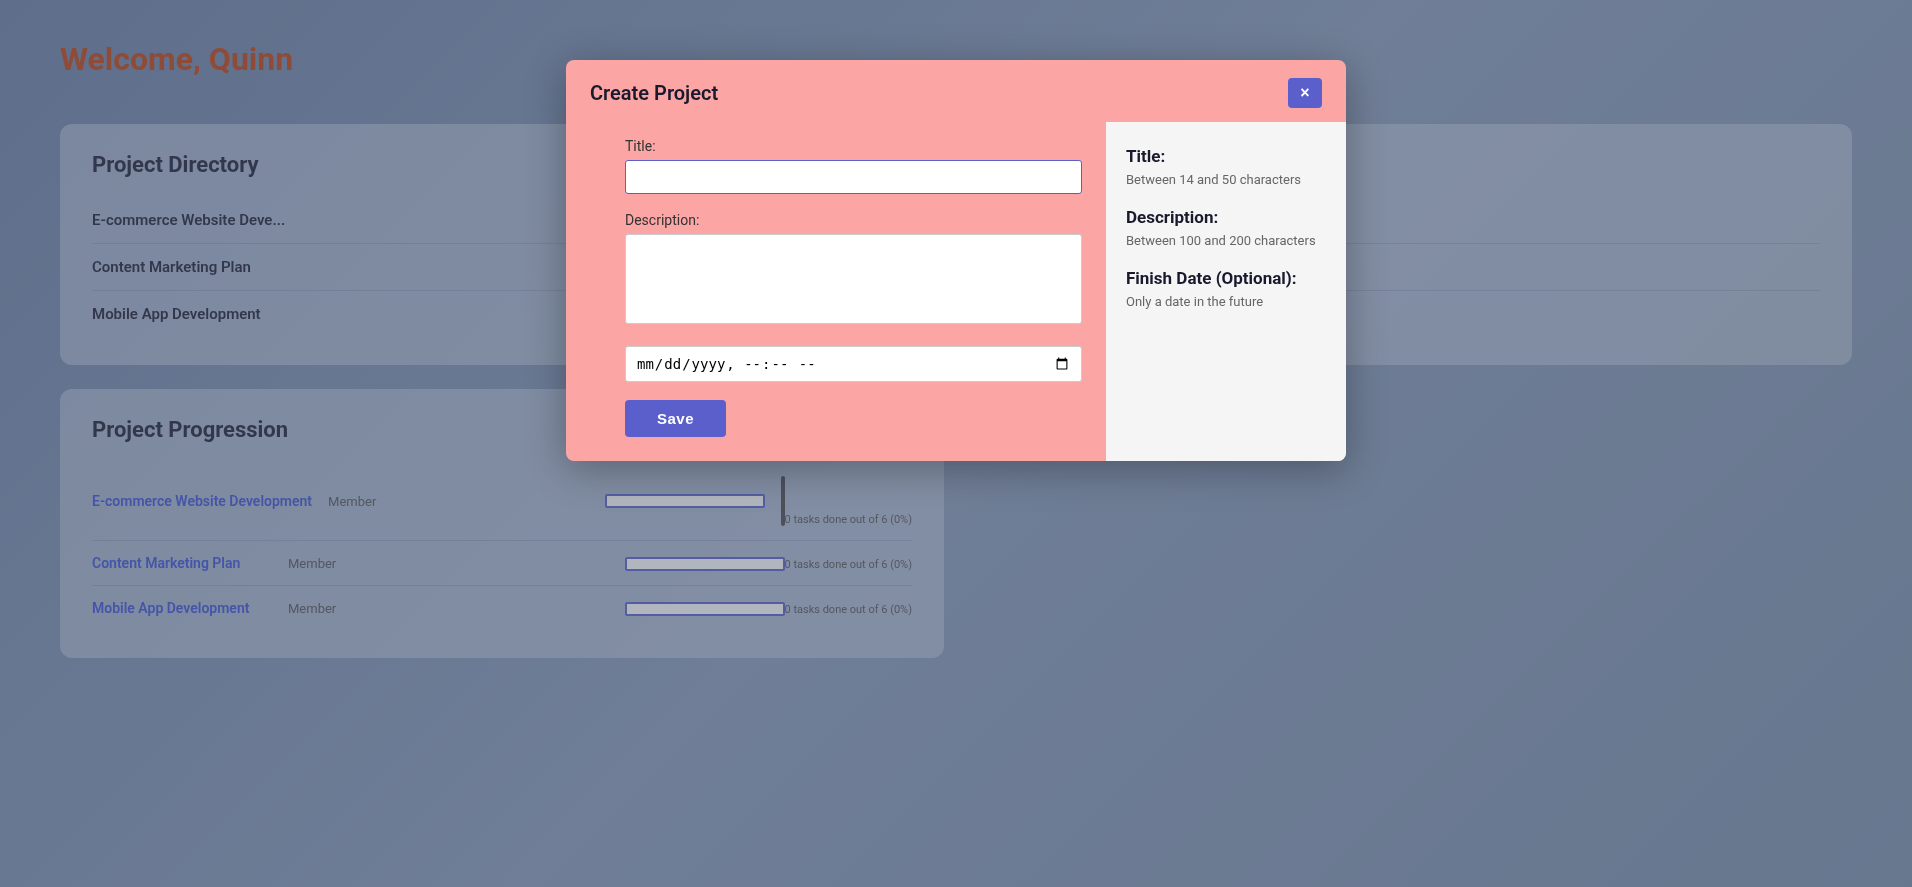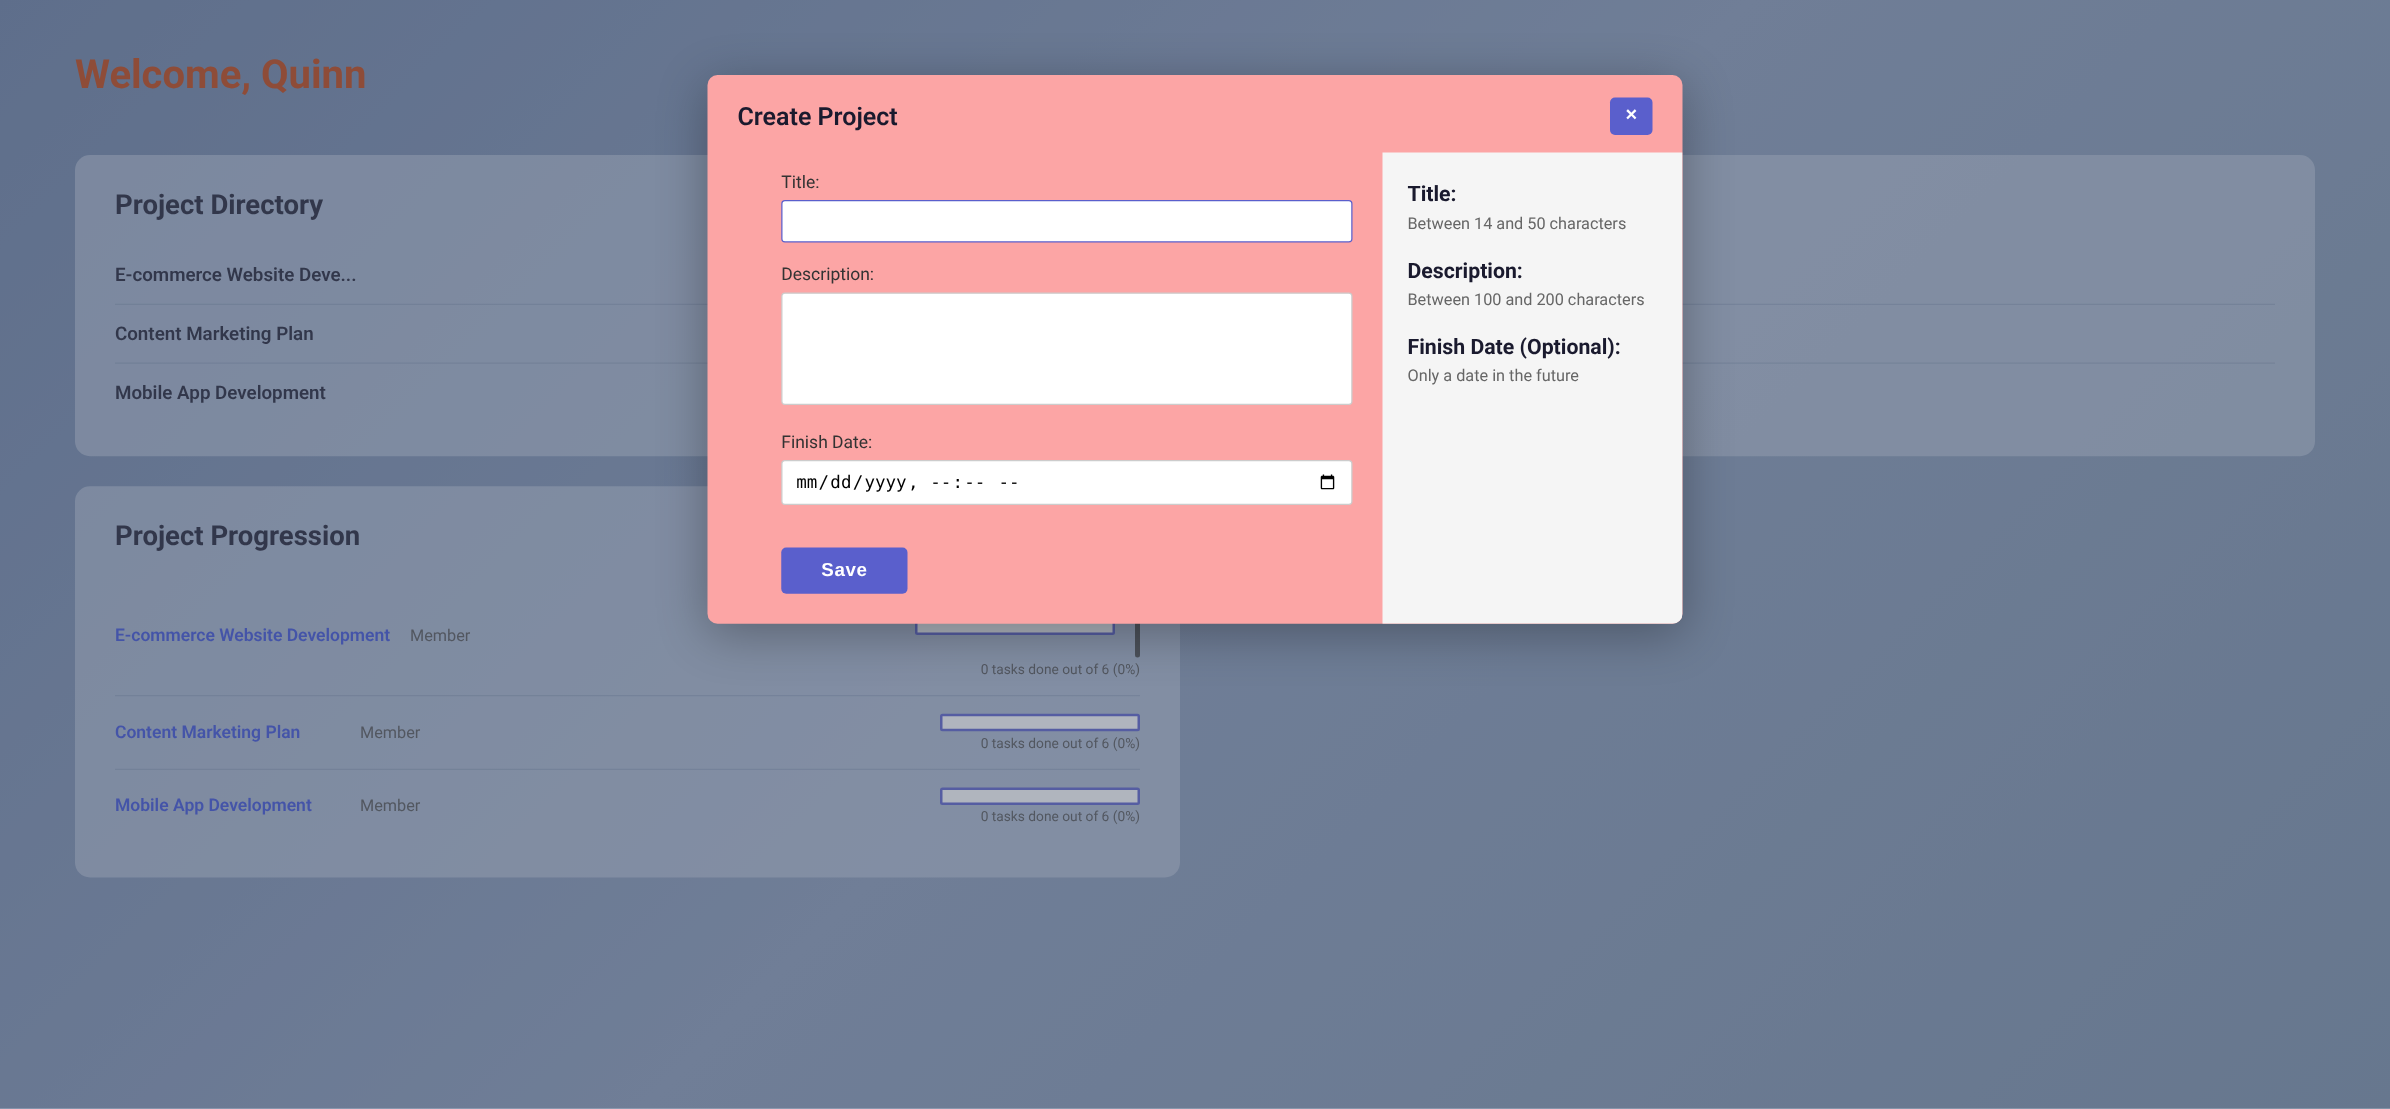--- a/index.html
+++ b/index.html
@@ -71,21 +71,21 @@
     }
 
     .role-badge {
       color: #555;
       font-size: 13px;
       min-width: 60px;
     }
 
     .progress-area {
       display: flex;
-      flex-direction: column;
+      flex-direction: row;
       align-items: flex-end;
       margin-left: auto;
     }
 
     .progress-bar-bg {
       width: 160px;
       height: 14px;
       background: white;
       border: 2px solid #5a5fcc;
       border-radius: 2px;
@@ -243,21 +243,21 @@
     .save-btn {
       background: #5a5fcc;
       color: white;
       border: none;
       border-radius: 4px;
       padding: 10px 32px;
       font-size: 15px;
       font-weight: 600;
       cursor: pointer;
       letter-spacing: 0.5px;
-      margin-top: 16px;
+      margin-top: 0;
     }
 
     .hint-title {
       font-size: 17px;
       font-weight: bold;
       color: #1a1a2e;
       margin-bottom: 6px;
     }
 
     .hint-text {
@@ -345,21 +345,20 @@
           <label class="form-label">Title:</label>
           <input class="form-input" type="text" style="">
         </div>
 
         <div class="form-group">
           <label class="form-label">Description:</label>
           <textarea class="form-textarea" style=""></textarea>
         </div>
 
         <div class="form-group">
-          <label class="form-label">Finish Date:</label>
           <input class="form-date" type="datetime-local" style="">
         </div>
 
         <button class="save-btn">Save</button>
       </div>
 
       <div class="modal-sidebar">
         <div class="hint-section">
           <div class="hint-title">Title:</div>
           <div class="hint-text">Between 14 and 50 characters</div>

